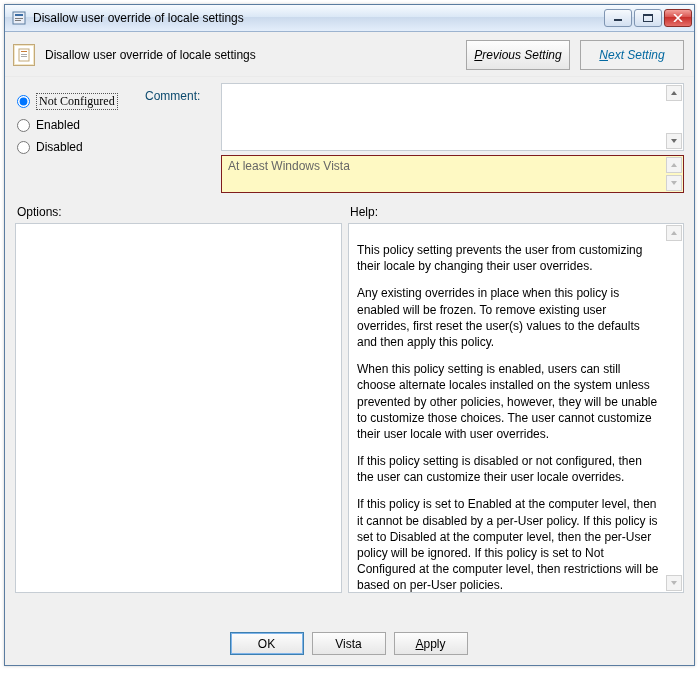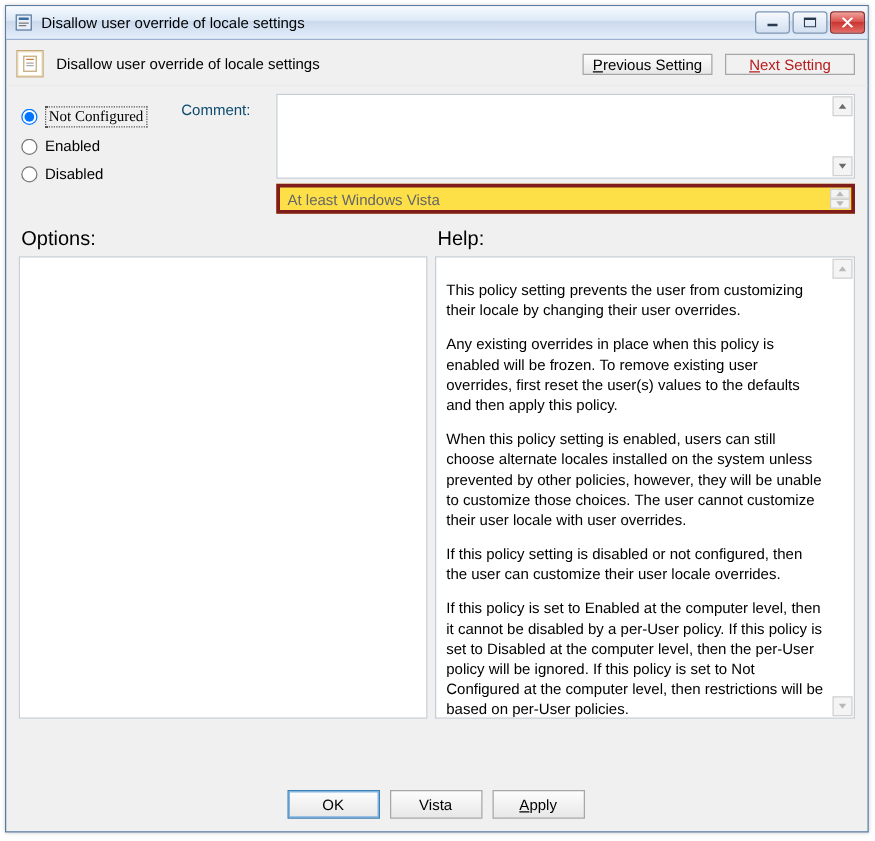--- a/index.html
+++ b/index.html
@@ -54,25 +54,25 @@
   .hdr-row {
     display: flex; align-items: center; padding: 8px 10px 6px 8px; gap: 10px;
   }
   .page-icon {
     width: 22px; height: 22px; border: 1px solid #c3a978; background:#fff;
     display:flex;align-items:center;justify-content:center;
     box-shadow: inset 0 0 0 1px #f2e6c7;
   }
   .heading { flex: 1; font-size: 12px; color:#000; }
   .nav-btn {
-    width: 104px; height: 17px;
+    width: 104px; height: 30px;
     border: 1px solid #a7a7a7; background: linear-gradient(#fdfdfd,#e7e7e7);
-    font-size: 12px; cursor: default;
-  }
-  .nav-btn:disabled { color: #b91c1c; background:#f1f1f1; }
+    font-size: 12px; cursor: default; font-style: italic;
+  }
+  .nav-btn:disabled { color: #0369a1; background:#f1f1f1; }
   .sep { height:1px; background:#eaeaea; margin: 0 0 0 0; }
 
   .upper {
     display: grid;
     grid-template-columns: 130px 76px 1fr;
     grid-template-rows: auto auto;
     row-gap: 4px;
     padding: 6px 10px 8px 10px;
   }
   .radio-list { grid-row: 1 / span 2; grid-column: 1; padding-top: 6px; }
@@ -89,36 +89,36 @@
     border: 1px solid #c6cdd4;
     background:#fff;
     position: relative;
     padding: 3px 18px 3px 6px;
     font-size:12px;
   }
   .scroll-arrows { position:absolute; right:1px; top:1px; bottom:1px; width:16px; display:flex; flex-direction:column; justify-content:space-between;}
   .scroll-arrows div { width:16px;height:16px;border:1px solid #d1d1d1;background:#f4f4f4;display:flex;align-items:center;justify-content:center;}
   .supported-box {
     grid-column: 3; grid-row: 2;
-    height: 24px;
-    border: 3px solid #7f1d1d;
-    background:#fde047;
+    height: 38px;
+    border: 1px solid #7f1d1d;
+    background:#fef9c3;
     position: relative;
     padding: 3px 18px 3px 6px;
     color:#666; font-size:12px;
   }
 
   .lower {
     flex:1; display:grid;
     grid-template-columns: 333px 1fr;
     gap: 0;
     padding: 4px 10px 0 10px;
     min-height: 0;
   }
-  .col-label { font-size:16px; padding: 0 0 4px 2px; }
+  .col-label { font-size:12px; padding: 0 0 4px 2px; }
   .options-box {
     border:1px solid #c6cdd4; background:#fff;
     height: 370px; margin-right:6px;
   }
   .help-box {
     border:1px solid #c6cdd4; background:#fff;
     height: 370px; padding: 18px 22px 6px 8px;
     font-size: 12px; line-height: 1.35;
     overflow: hidden; position: relative;
     color:#000;

